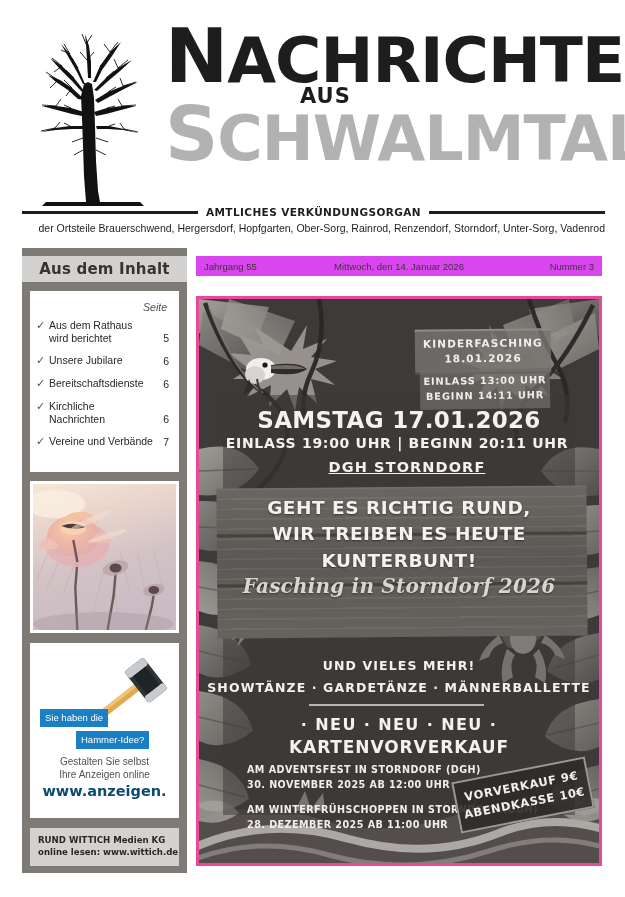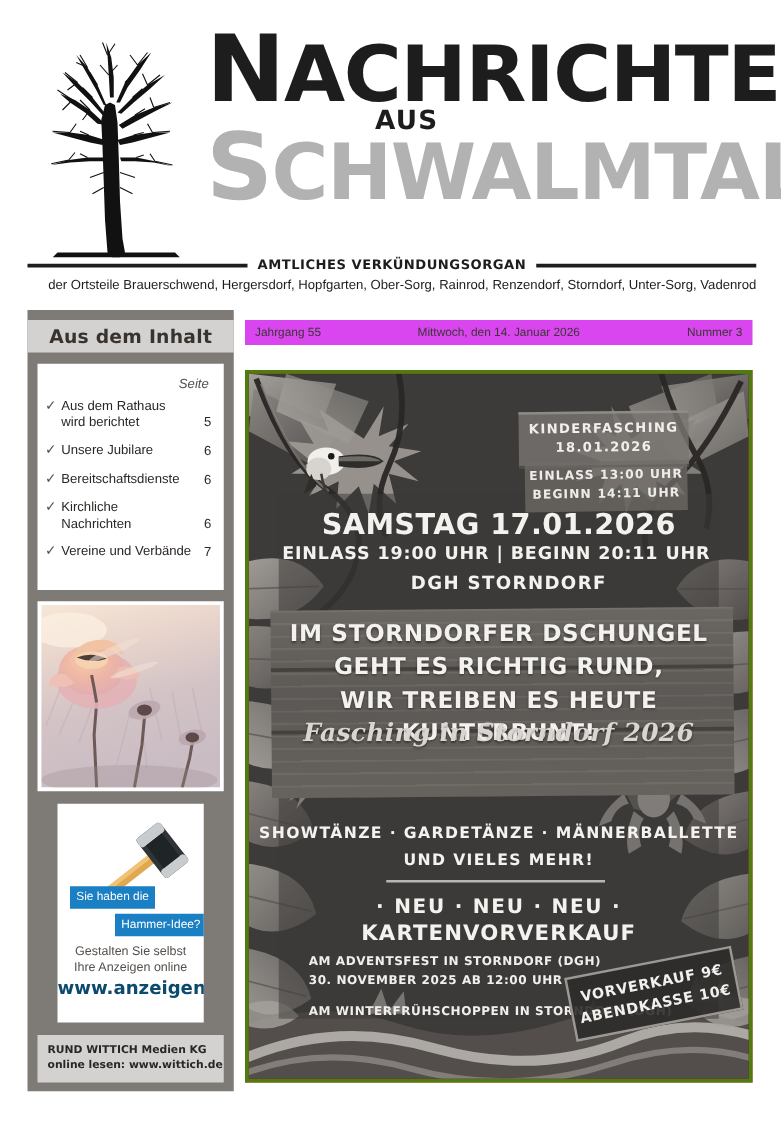--- a/index.html
+++ b/index.html
@@ -186,21 +186,21 @@
     overflow: hidden;
   }
   .flower-canvas {
     width: 100%;
     height: 100%;
     display: block;
   }
 
   .ad-gap { height: 10px; }
   .ad-box {
-    margin: 0 24px;
+    margin: 0 8px;
     height: 175px;
     background: #ffffff;
     position: relative;
     overflow: hidden;
   }
   .ad-hammer {
     position: absolute;
     right: 8px;
     top: 10px;
     width: 88px;
@@ -271,22 +271,22 @@
   .datebar .dc { flex: 0 0 34%; text-align: center; }
   .datebar .dr { flex: 0 0 33%; text-align: right; }
 
   
   .poster {
     position: absolute;
     left: 196px;
     top: 48px;
     width: 406px;
     height: 570px;
-    background: #b91c1c;
-    border: 3px solid #4d7c0f;
+    background: #701a75;
+    border: 3px solid #ec4899;
     box-sizing: border-box;
     overflow: hidden;
   }
   .jungle-svg {
     position: absolute;
     inset: 0;
     width: 100%;
     height: 100%;
   }
   .poster-inner {
@@ -365,20 +365,21 @@
     font-weight: bold;
     letter-spacing: 0.7px;
     z-index: 6;
   }
   .hl-venue {
     left: 16px; right: 0; top: 160px;
     font-size: 14.5px;
     font-weight: bold;
     letter-spacing: 1.1px;
     z-index: 6;
+    text-decoration: underline;
   }
 
   .woodsign {
     position: absolute;
     left: 18px;
     top: 188px;
     width: 370px;
     height: 150px;
     background:
       repeating-linear-gradient(180deg,
@@ -859,47 +860,47 @@
         <div>EINLASS 13:00 UHR</div>
         <div>BEGINN 14:11 UHR</div>
       </div>
 
       <div class="pt hl-date">SAMSTAG 17.01.2026</div>
       <div class="pt hl-times">EINLASS 19:00 UHR  |  BEGINN 20:11 UHR</div>
       <div class="pt hl-venue">DGH STORNDORF</div>
 
       <div class="woodsign"></div>
       <div class="pt hl-slogan">
-        <div>IM STORNDORFER DSCHUNGEL</div>
         <div>GEHT ES RICHTIG RUND,</div>
         <div>WIR TREIBEN ES HEUTE</div>
         <div>KUNTERBUNT!</div>
       </div>
       <div class="pt hl-script">Fasching in Storndorf 2026</div>
 
       <div class="pt hl-shows">
+        <div>UND VIELES MEHR!</div>
         <div>SHOWTÄNZE · GARDETÄNZE · MÄNNERBALLETTE</div>
-        <div>UND VIELES MEHR!</div>
       </div>
 
       <div class="divider-line"></div>
 
       <div class="pt hl-neu">· NEU · NEU · NEU ·</div>
       <div class="pt hl-kvk">KARTENVORVERKAUF</div>
 
       <div class="pricetag">
         <div>VORVERKAUF 9€</div>
         <div>ABENDKASSE 10€</div>
       </div>
 
       <div class="sale-block">
         <div class="grp">
           <div>AM ADVENTSFEST IN STORNDORF (DGH)</div>
           <div>30. NOVEMBER 2025 AB 12:00 UHR</div>
         </div>
         <div class="grp">
           <div>AM WINTERFRÜHSCHOPPEN IN STORNDORF (DGH)</div>
+          <div>28. DEZEMBER 2025 AB 11:00 UHR</div>
         </div>
       </div>
 
     </div>
   </div>
 </div>
 
 </body></html>

